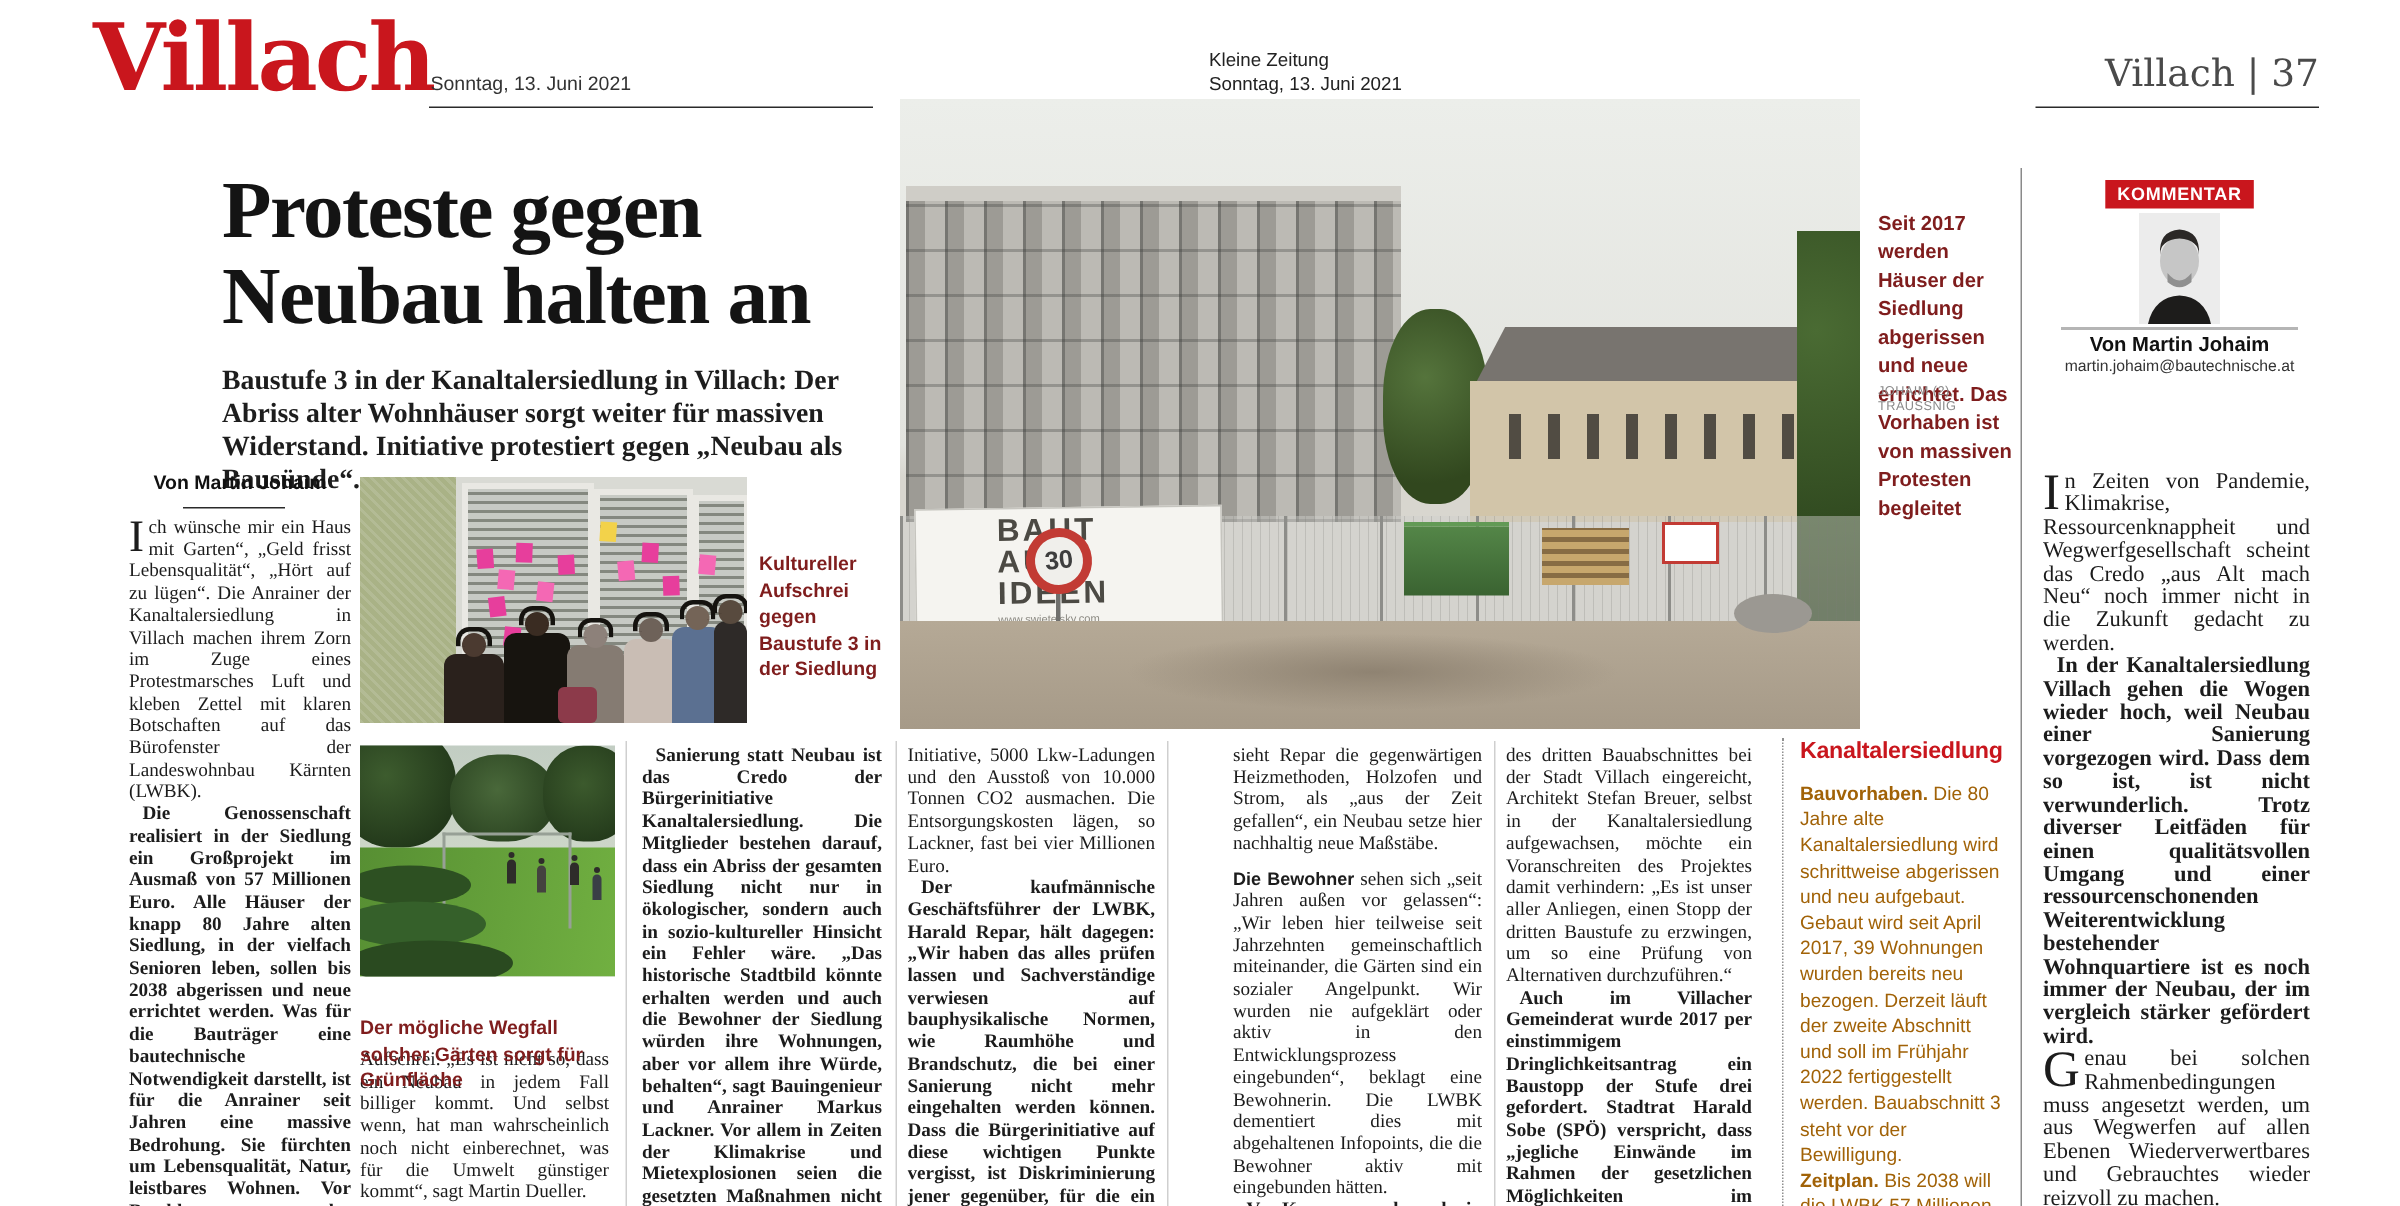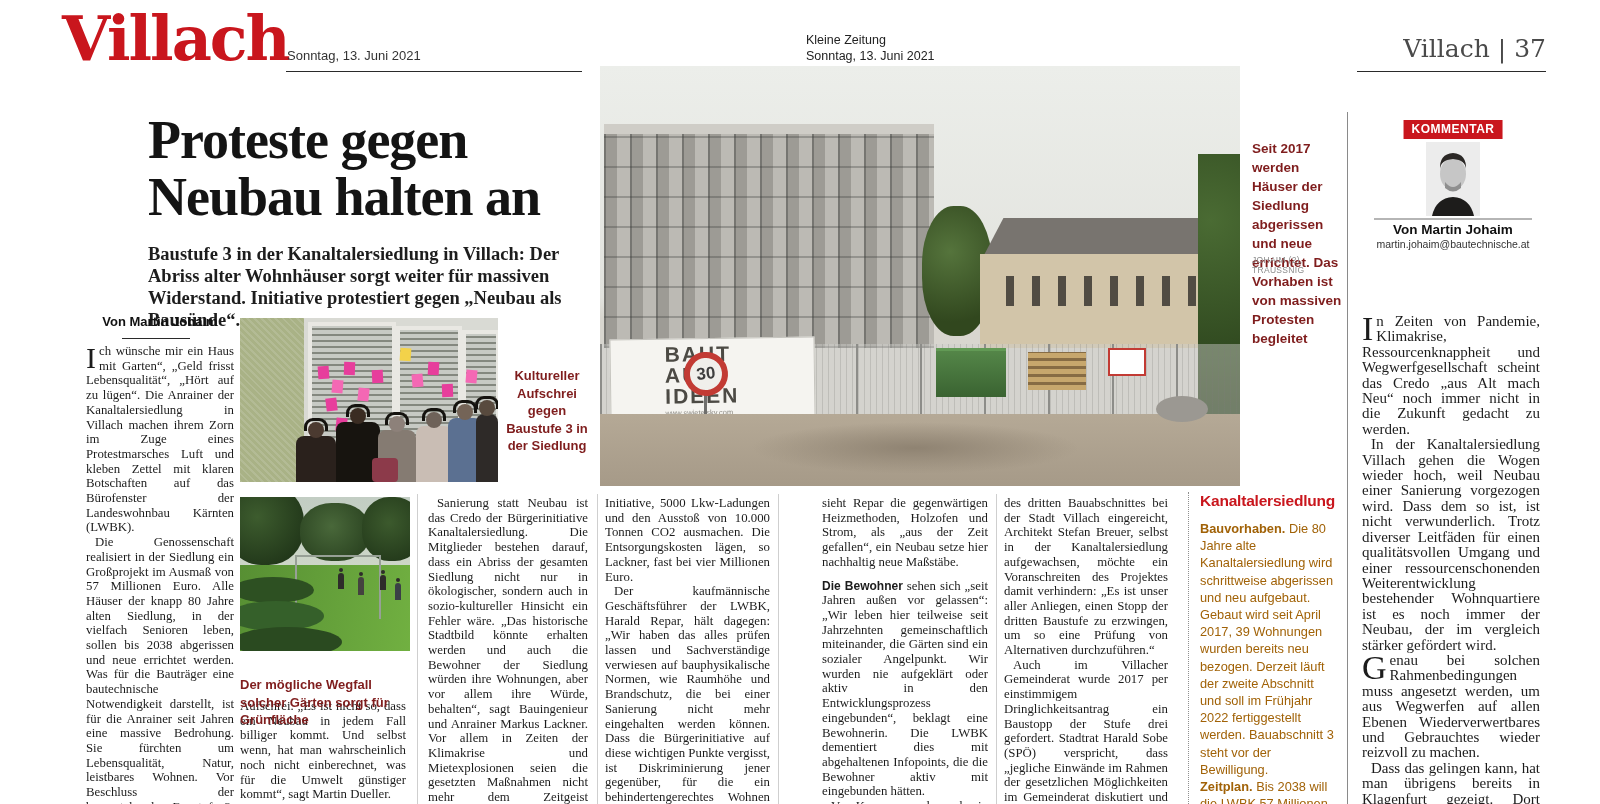--- a/index.html
+++ b/index.html
@@ -24,41 +24,41 @@
   .subhead{left:148px;top:243px;width:440px;font-family:"Liberation Serif",serif;
         font-weight:bold;font-size:18.5px;line-height:22px;color:#1d1d1d;}
   .byline{left:86px;top:314px;width:148px;text-align:center;
         font-family:"Liberation Sans",sans-serif;font-weight:bold;font-size:13px;color:#111;}
   .byline-rule{left:122px;top:338px;width:68px;height:1px;background:#2a2a2a;}
 
   
   .bodycol{font-size:12.8px;line-height:14.7px;text-align:justify;color:#1c1c1c;
         overflow:hidden;}
   .bodycol p{margin:0;}
-  .indent{text-indent:9px;}
+  .indent{text-indent:9px;font-weight:bold;}
   .dropcap{float:left;font-size:30px;line-height:25px;padding:1px 3px 0 0;font-weight:400;}
   .lead-sans{font-family:"Liberation Sans",sans-serif;font-weight:bold;font-size:12px;}
   .gap-top{margin-top:9px !important;}
 
   .col1{left:86px;top:344px;width:148px;height:460px;}
   .col2t{left:240px;top:699px;width:166px;height:105px;}
   .col3{left:428px;top:496px;width:160px;height:308px;}
   .col4{left:605px;top:496px;width:165px;height:308px;}
   .col5{left:822px;top:496px;width:166px;height:308px;}
   .col6{left:1004px;top:496px;width:164px;height:308px;}
 
   .vrule{width:1px;background:#cfcfcf;top:494px;height:310px;}
   .vr1{left:417px;} .vr2{left:597px;} .vr3{left:778px;} .vr4{left:996px;}
   .dotted-rule{left:1188px;top:492px;height:312px;width:0;border-left:1px dotted #8f8f8f;}
   .komm-rule{left:1347px;top:112px;height:692px;width:1px;background:#8a8a8a;}
 
   
   .cap{font-family:"Liberation Sans",sans-serif;font-weight:bold;font-size:13px;
        line-height:17.5px;color:#7f1d1d;margin-top:21px;}
-  .cap1{left:506px;top:346px;width:82px;text-align:center;}
+  .cap1{left:506px;top:346px;width:82px;}
   .cap2{left:240px;top:655px;width:168px;}
   .capmain{left:1252px;top:118px;width:90px;font-size:13.5px;line-height:19px;}
   .credit{left:1252px;top:255px;width:92px;font-family:"Liberation Sans",sans-serif;
        font-size:8.5px;color:#8a8a8a;letter-spacing:.3px;}
 
   
   .infobox{left:1200px;top:492px;width:138px;height:312px;overflow:hidden;
        font-family:"Liberation Sans",sans-serif;}
   .infobox h3{margin:0 0 10px 0;font-size:15.5px;color:#c9161d;letter-spacing:-.2px;}
   .infobox p{margin:0;font-size:12.8px;line-height:17.2px;color:#a16207;}

